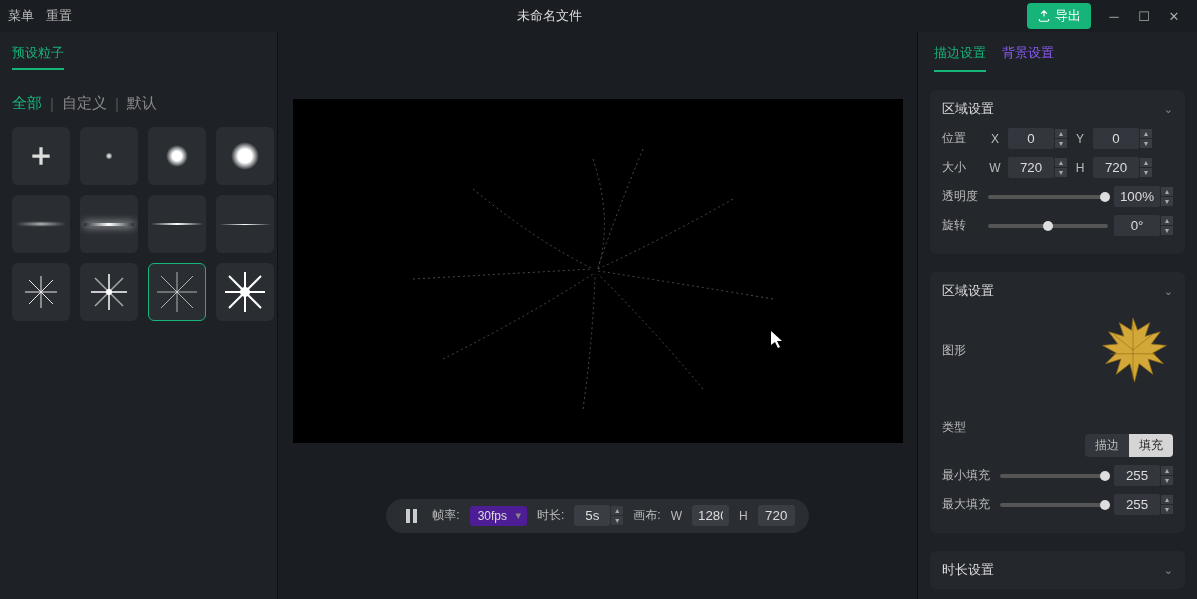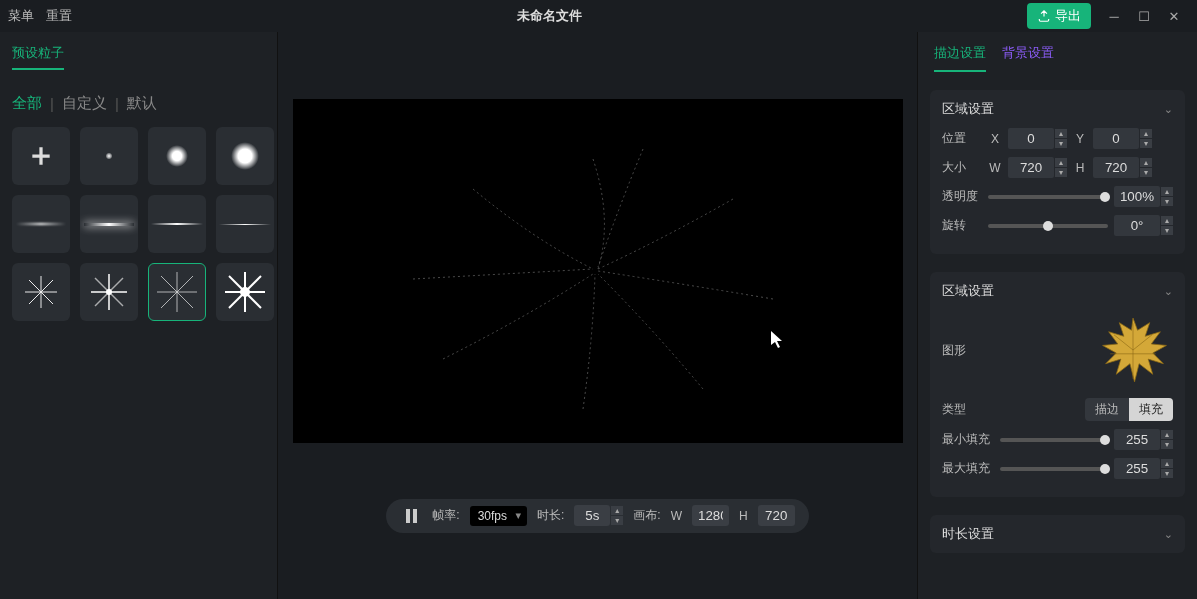--- a/index.html
+++ b/index.html
@@ -1,20 +1,20 @@
 <!DOCTYPE html>
 <html><head>
 <meta charset="utf-8">
 <style>
 * { box-sizing: border-box; margin: 0; padding: 0; font-family: "Microsoft YaHei", sans-serif; }
 body { background: #1a1d21; color: #ccc; width: 1197px; height: 599px; overflow: hidden; font-size: 13px; display: flex; flex-direction: column; }
 .titlebar { height: 32px; background: #1a1d21; display: flex; align-items: center; padding: 0 8px; }
 .titlebar .left { display: flex; gap: 12px; }
 .titlebar .left span { cursor: pointer; color: #bbb; }
-.titlebar .center { flex: 1; text-align: center; color: #ddd; font-weight: bold; }
+.titlebar .center { flex: 1; text-align: center; color: #ddd; font-weight: normal; }
 .titlebar .right { display: flex; align-items: center; gap: 8px; }
 .export-btn { background: #17b47a; color: #fff; padding: 4px 10px; border-radius: 4px; display: flex; align-items: center; gap: 4px; cursor: pointer; }
 .win-ctrl { display: flex; gap: 16px; padding: 0 8px; }
 .win-ctrl span { cursor: pointer; color: #aaa; width: 14px; text-align: center; }
 .main { flex: 1; display: flex; overflow: hidden; }
 .left-panel { width: 278px; background: #1e2125; border-right: 1px solid #111; padding: 12px; }
 .left-tabs { display: flex; gap: 16px; margin-bottom: 12px; }
 .left-tabs .tab { color: #888; padding-bottom: 6px; cursor: pointer; }
 .left-tabs .tab.active { color: #17b47a; border-bottom: 2px solid #17b47a; }
 .filter-row { display: flex; gap: 8px; align-items: center; margin: 24px 0 14px 0; font-size: 15px; }
@@ -23,39 +23,39 @@
 .filter-row .sep { color: #555; }
 .particle-grid { display: grid; grid-template-columns: repeat(4, 58px); gap: 10px; }
 .particle-item { width: 58px; height: 58px; background: #2a2e33; border-radius: 6px; display: flex; align-items: center; justify-content: center; cursor: pointer; overflow: hidden; }
 .particle-item.selected { border: 1px solid #17b47a; }
 .center-panel { flex: 1; background: #1a1d21; display: flex; flex-direction: column; align-items: center; justify-content: center; position: relative; gap: 36px; }
 .canvas { width: 610px; height: 344px; background: #000; position: relative; margin-bottom: 20px; }
 .cursor-in { position: absolute; left: 478px; top: 232px; color: #fff; pointer-events: none; }
 .bottom-bar { background: #2a2e33; border-radius: 18px; padding: 6px 14px; display: flex; align-items: center; gap: 10px; font-size: 12px; }
 .play-btn { width: 22px; height: 22px; display: flex; align-items: center; justify-content: center; cursor: pointer; }
 .bb-label { color: #bbb; }
-.bb-select { background: #000000; color: #ddd; border: none; padding: 3px 20px 3px 8px; border-radius: 3px; position: relative; }
+.bb-select { background: #4c1d95; color: #ddd; border: none; padding: 3px 20px 3px 8px; border-radius: 3px; position: relative; }
 .bb-input { background: #3a3e44; color: #ddd; border: none; padding: 3px 6px; width: 37px; border-radius: 3px; text-align: center; }
 .spin-wrap { display: flex; align-items: center; }
 .spinner { display: flex; flex-direction: column; margin-left: 1px; }
 .spinner .sp { width: 12px; height: 9px; background: #3a3e44; color: #aaa; font-size: 8px; line-height: 9px; text-align: center; cursor: pointer; margin-bottom: 1px; }
 .right-panel { width: 280px; background: #1e2125; border-left: 1px solid #111; overflow-y: auto; }
 .right-tabs { display: flex; gap: 16px; padding: 12px 16px 0 16px; }
 .right-tabs .tab { color: #8b5cf6; padding-bottom: 8px; cursor: pointer; }
 .right-tabs .tab.active { color: #17b47a; border-bottom: 2px solid #17b47a; }
 .section { margin: 18px 12px 0 12px; background: #24272c; border-radius: 6px; padding: 10px 12px; }
 .section-head { display: flex; justify-content: space-between; align-items: center; cursor: pointer; color: #ddd; }
 .section-body { margin-top: 10px; }
 .prop-row { display: flex; align-items: center; gap: 6px; margin: 8px 0; font-size: 12px; }
 .prop-label { width: 40px; color: #bbb; flex-shrink: 0; }
 .sub-label { color: #bbb; width: 14px; text-align: center; }
 .prop-input { background: #33373d; color: #ddd; border: none; width: 46px; padding: 3px 4px; border-radius: 2px; text-align: center; }
 .slider { flex: 1; height: 4px; background: #555; border-radius: 2px; position: relative; cursor: pointer; }
 .slider .thumb { width: 10px; height: 10px; background: #ddd; border-radius: 50%; position: absolute; top: -3px; }
-.toggle-group { display: flex; background: #33373d; border-radius: 4px; overflow: hidden; }
+.toggle-group { display: flex; background: #33373d; border-radius: 4px; overflow: hidden; margin-top: 36px; }
 .toggle-group .tg { padding: 3px 10px; cursor: pointer; color: #bbb; }
 .toggle-group .tg.active { background: #d5d5d5; color: #222; }
 .leaf-preview { width: 80px; height: 80px; margin-left: auto; display: flex; align-items: center; justify-content: center; }
 .chev { font-size: 11px; color: #888; }
 .right-panel::-webkit-scrollbar { width: 6px; }
 .right-panel::-webkit-scrollbar-thumb { background: #444; }
 </style>
 </head>
 <body>
 

